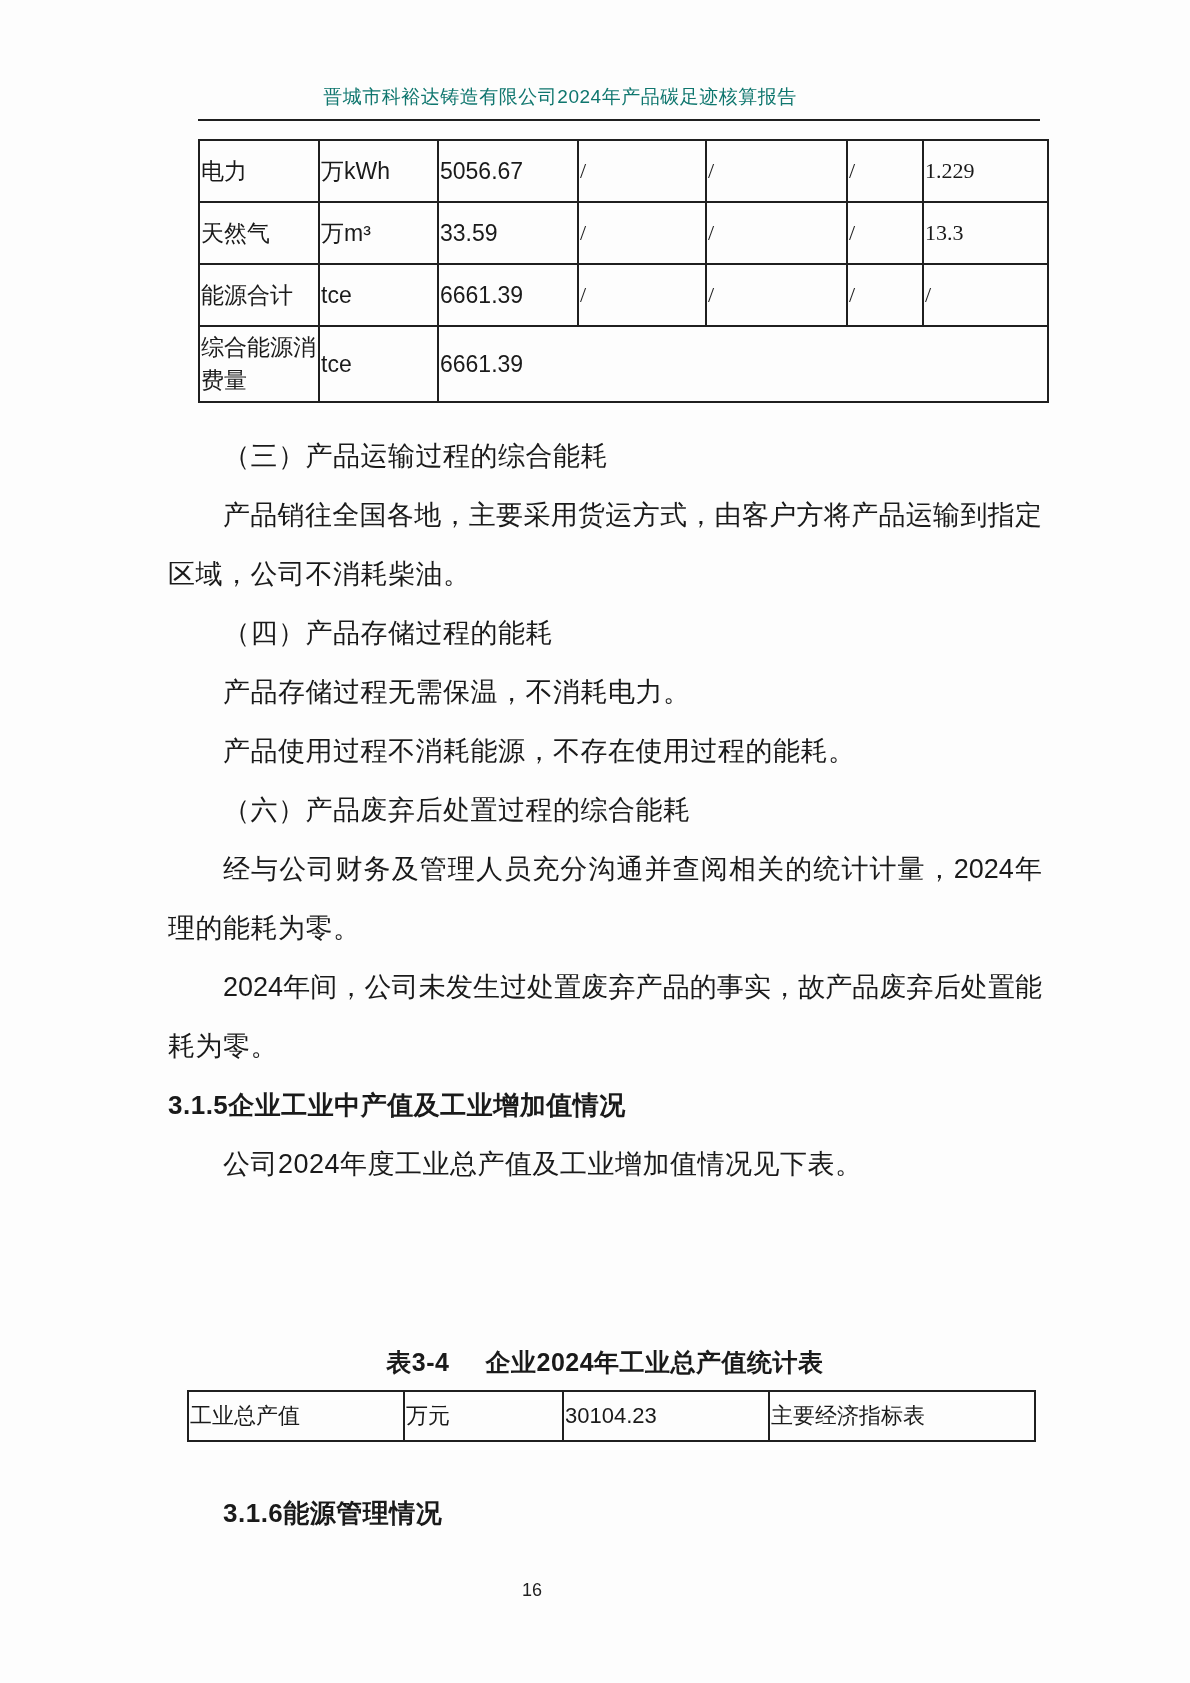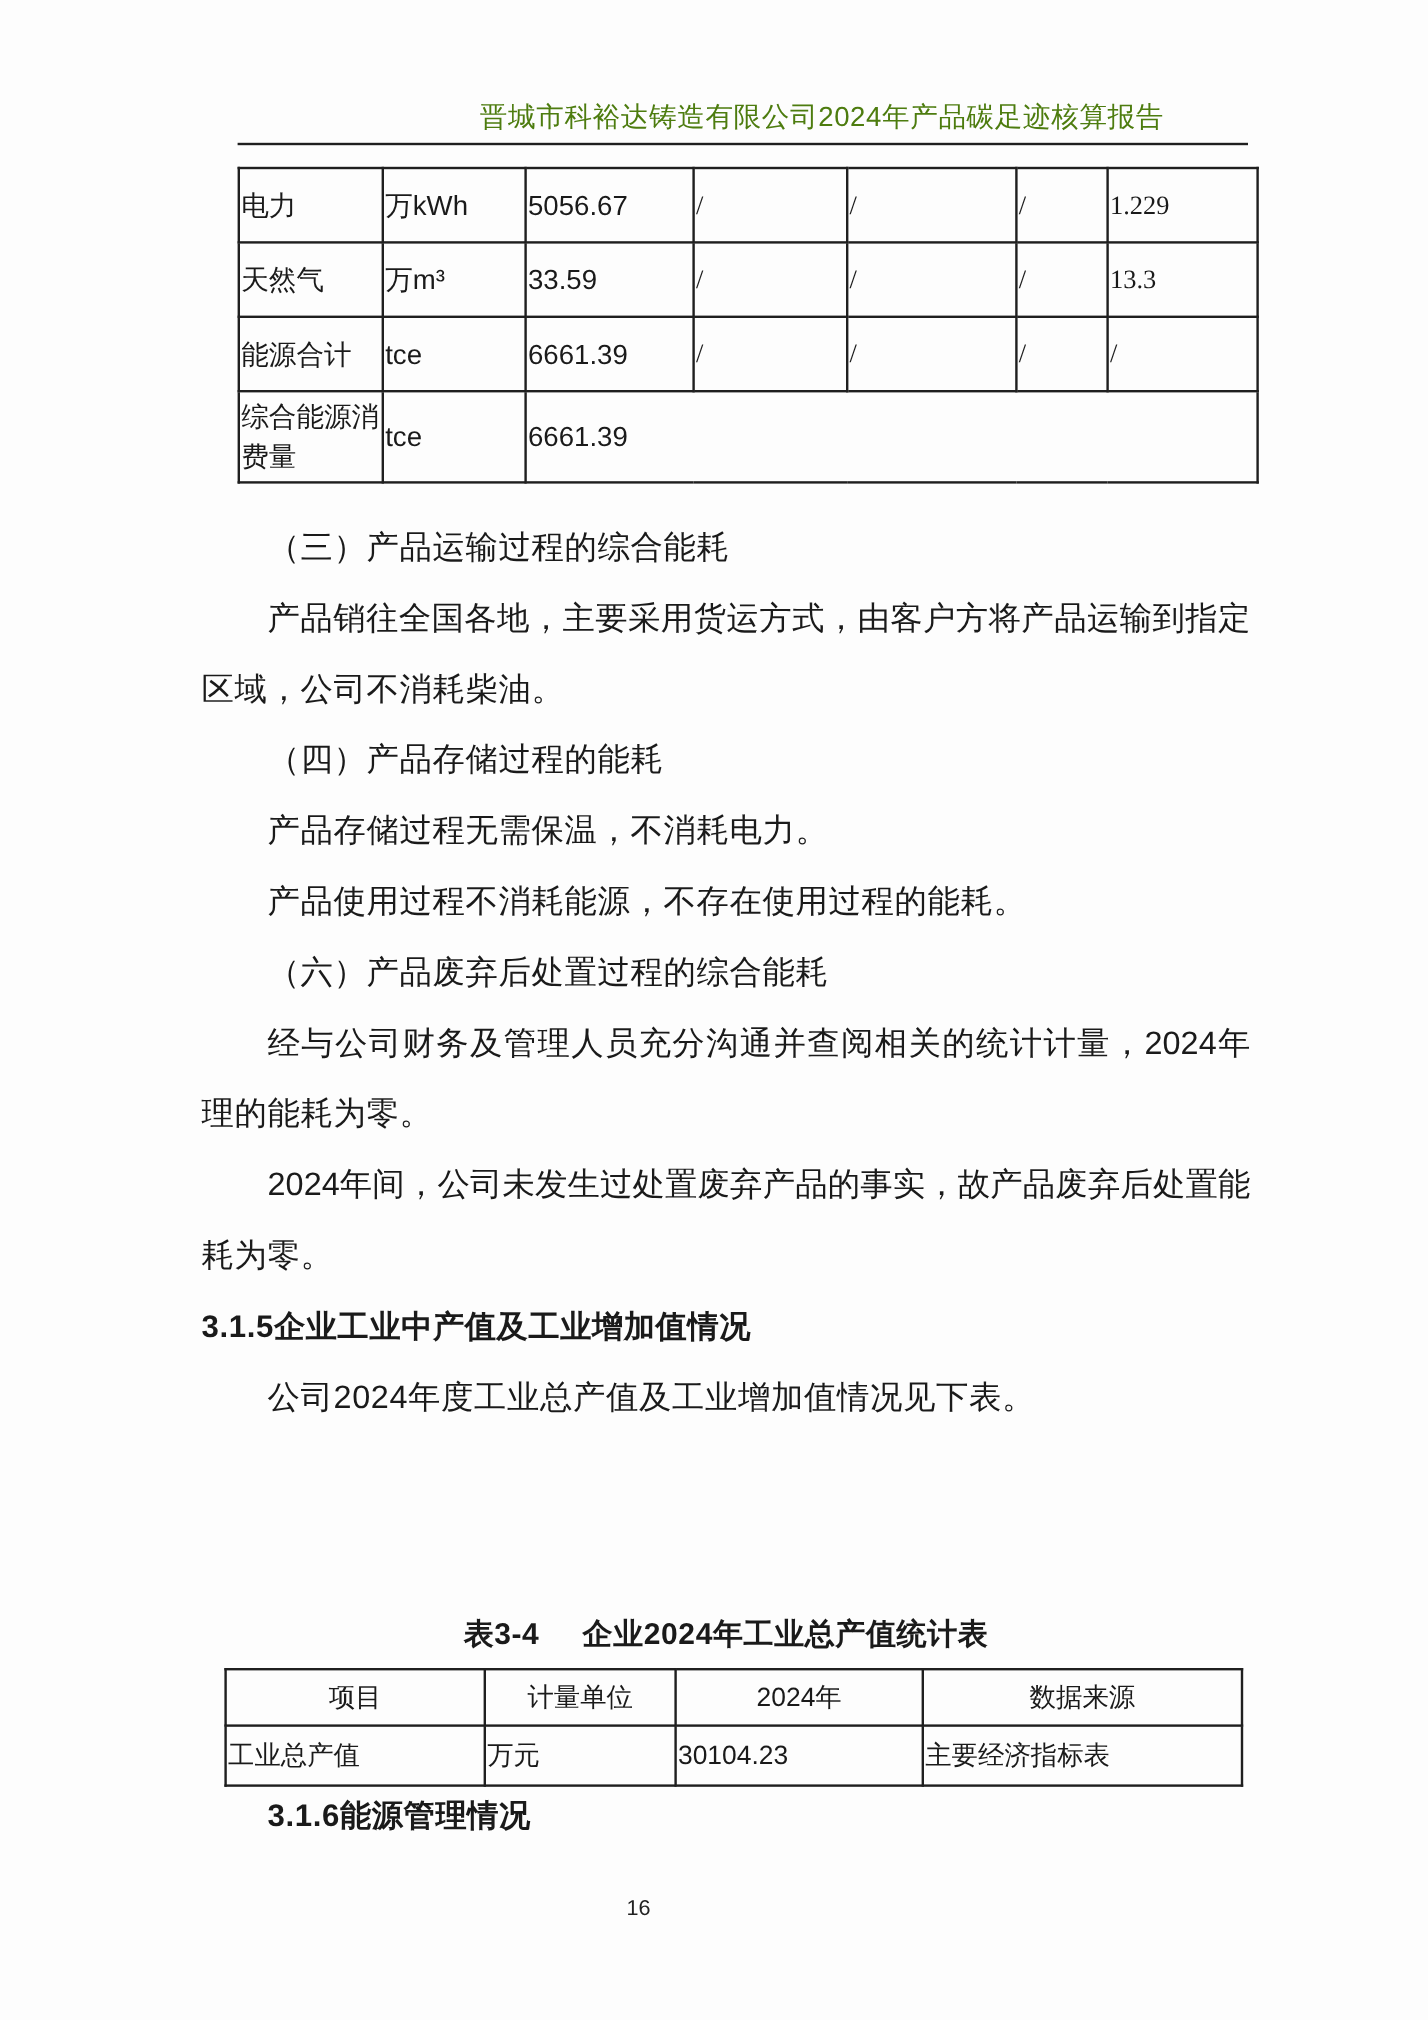--- a/index.html
+++ b/index.html
@@ -5,21 +5,21 @@
   html,body{margin:0;padding:0;}
   body{
     width:1190px;height:1683px;position:relative;background:#fdfdfd;
     font-family:"Liberation Sans","DejaVu Sans",sans-serif;
     color:#1a1a1a;overflow:hidden;
   }
   .abs{position:absolute;}
   
   .page-header-title{
     left:150px;top:83px;width:820px;height:28px;line-height:28px;
-    text-align:right;font-size:23px;letter-spacing:0.5px;color:#4d7c0f;
+    text-align:center;font-size:19px;letter-spacing:0.5px;color:#0f766e;
   }
   .header-rule{
     left:198px;top:119px;width:842px;height:2px;background:#1f1f1f;
   }
   
   table{border-collapse:collapse;table-layout:fixed;}
   td,th{
     border:2px solid #1f1f1f;vertical-align:middle;
     font-weight:400;padding:0 1px;overflow:hidden;
   }
@@ -126,26 +126,20 @@
 </div>
 
 <table class="abs output-table">
   <colgroup>
     <col style="width:216px">
       <col style="width:159px">
       <col style="width:206px">
       <col style="width:266px">
   </colgroup>
   <tbody>
-      <tr style="height:47px">
-    <th>项目</th>
-    <th>计量单位</th>
-    <th>2024年</th>
-    <th>数据来源</th>
-  </tr>
   <tr style="height:50px">
     <td>工业总产值</td>
     <td>万元</td>
     <td>30104.23</td>
     <td>主要经济指标表</td>
   </tr>
 </tbody>
   </table>
 
 <div class="abs section-316">3.1.6能源管理情况</div>

